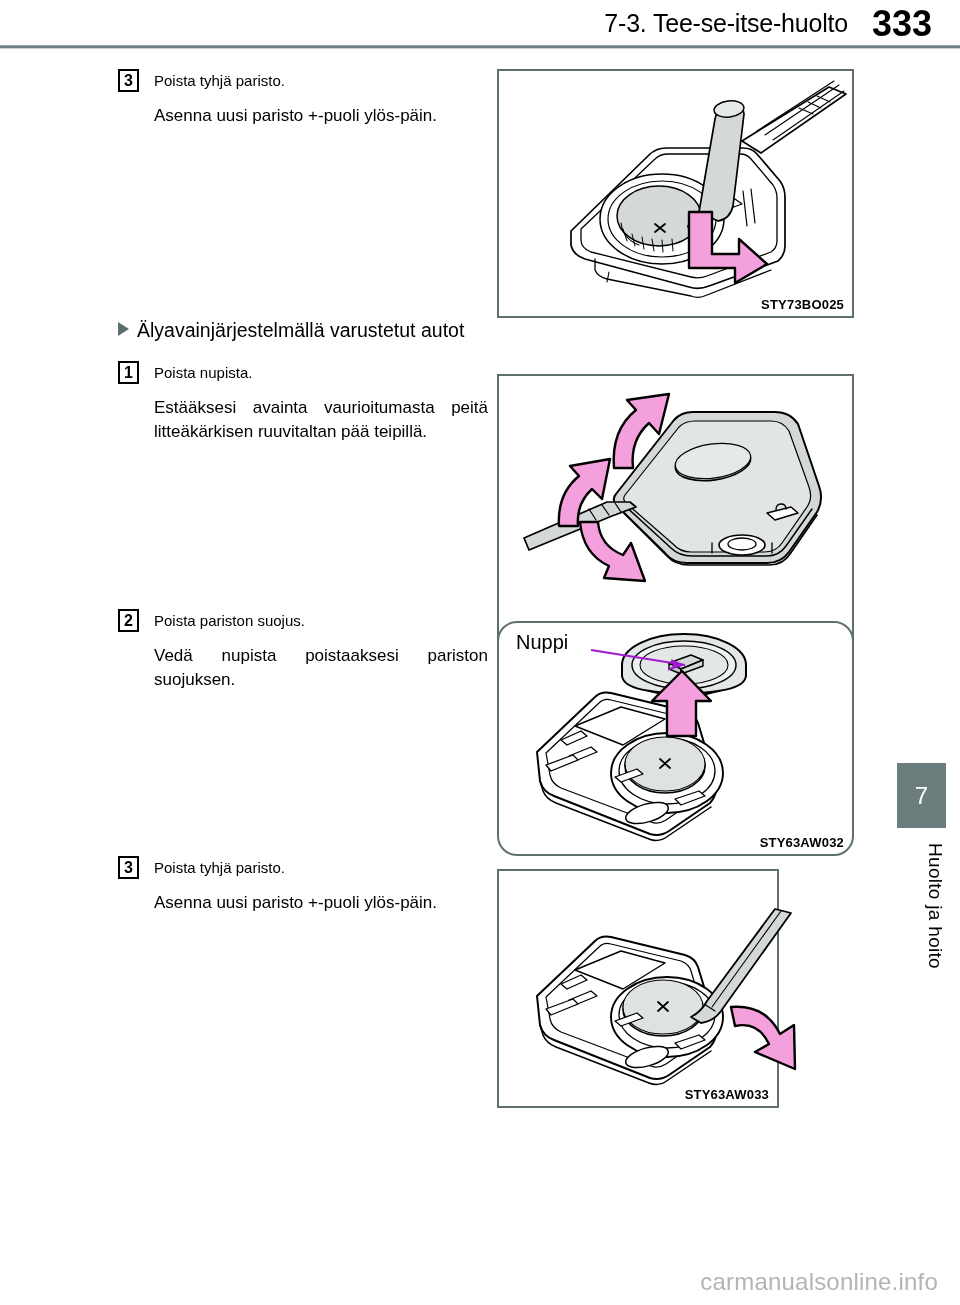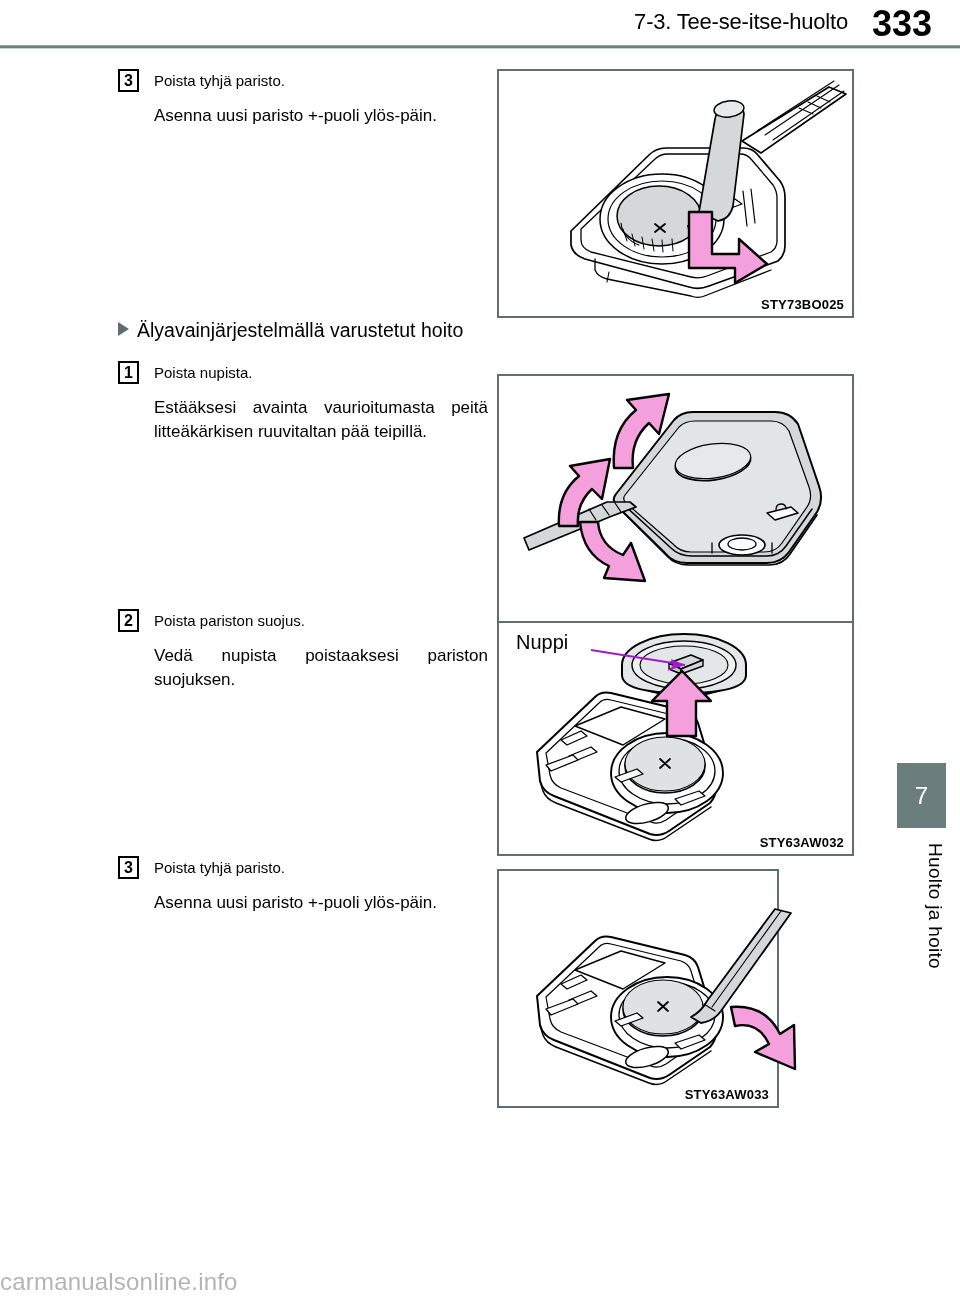--- a/index.html
+++ b/index.html
@@ -24,21 +24,21 @@
     position: absolute;
     left: 0;
     top: 0;
     width: 960px;
     height: 48px;
   }
   #header-title {
     position: absolute;
     right: 112px;
     top: 9px;
-    font-size: 22px;
+    font-size: 25px;
     letter-spacing: -0.2px;
     white-space: nowrap;
   }
   #header-pageno {
     position: absolute;
     right: 28px;
     top: 3px;
     font-size: 36px;
     font-weight: bold;
     letter-spacing: 0px;
@@ -178,21 +178,21 @@
     font-size: 20px;
     white-space: nowrap;
   }
 
   
   #watermark {
     position: absolute;
     left: 0;
     top: 1268px;
     width: 960px;
-    text-align: left;
+    text-align: right;
     padding-right: 22px;
     box-sizing: border-box;
     font-size: 24px;
     color: #b4b4b4;
     letter-spacing: 0.2px;
   }
 </style>
 </head>
 <body>
 
@@ -211,21 +211,21 @@
 
   <div class="text-col" style="top:68px;">
     <div class="step-head">
       <span class="step-num">3</span>
       <span class="step-title">Poista tyhjä paristo.</span>
     </div>
     <div class="step-body last-line-plain">Asenna uusi paristo +-puoli ylös-päin.</div>
   </div>
 
   <div class="section-head" style="top:318px;">
-    <span class="tri"></span><span>Älyavainjärjestelmällä varustetut hoito</span>
+    <span class="tri"></span><span>Älyavainjärjestelmällä varustetut autot</span>
   </div>
 
   <div class="text-col" style="top:360px;">
     <div class="step-head">
       <span class="step-num">1</span>
       <span class="step-title">Poista nupista.</span>
     </div>
     <div class="step-body last-line-plain">Estääksesi avainta vaurioitumasta peitä litteäkärkisen ruuvitaltan pää teipillä.</div>
   </div>
 
@@ -343,21 +343,21 @@
       <g>
         <path d="M60 150 Q58 118 80 100 L71 90 L111 83 L103 123 L93 113 Q77 128 79 150 Z" fill="#f4a0dc" stroke="#000" stroke-width="2.4" stroke-linejoin="round"></path>
       </g>
       <g>
         <path d="M81 146 Q84 178 110 190 L105 202 L146 205 L132 167 L124 179 Q101 170 99 146 Z" fill="#f4a0dc" stroke="#000" stroke-width="2.4" stroke-linejoin="round"></path>
       </g>
     </svg>
     <div class="fig-caption">STY63AW031</div>
   </div>
 
-  <div class="figure" style="left:497px; top:615px; width:357px; height:235px;">
+  <div class="figure" style="left:497px; top:615px; width:357px; height:235px;border-radius:20px;">
     <svg width="353" height="231" viewBox="0 0 353 231">
       <g fill="none" stroke="#000" stroke-width="1.8" stroke-linejoin="round" stroke-linecap="round">
 
         <ellipse cx="185" cy="42" rx="62" ry="31" fill="#e4e7e7" stroke-width="2"></ellipse>
         <path d="M123 42 L123 52 Q123 70 185 70 Q247 70 247 52 L247 42" fill="#e4e7e7" stroke-width="2"></path>
         <ellipse cx="185" cy="42" rx="52" ry="24" fill="#eff1f1" stroke-width="1.4"></ellipse>
         <ellipse cx="185" cy="42" rx="44" ry="19" fill="#e4e7e7" stroke-width="1.1"></ellipse>
 
         <path d="M170 40 L192 32 L204 37 L182 46 Z" fill="#d4d8d8" stroke-width="1.6"></path>
         <path d="M170 40 L170 46 L182 51 L182 46 Z" fill="#c3c8c8" stroke-width="1.4"></path>

